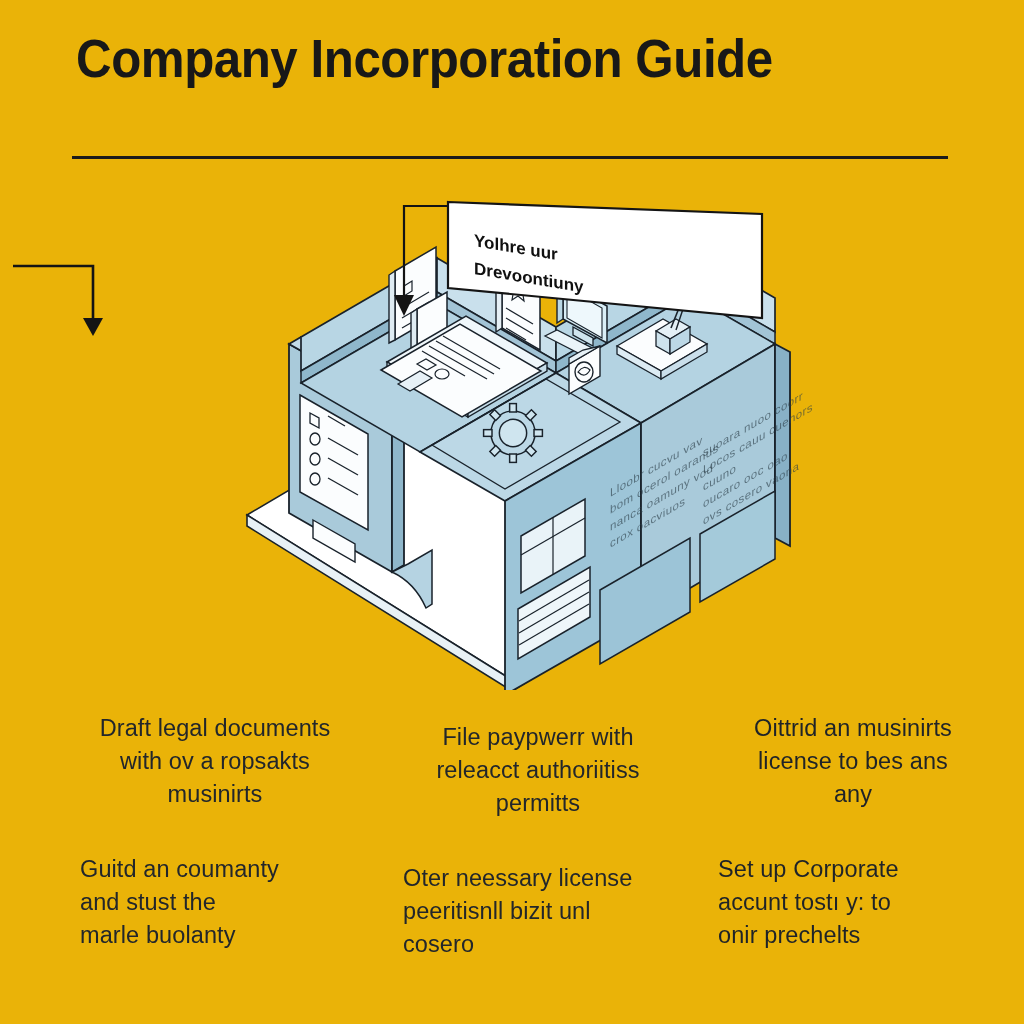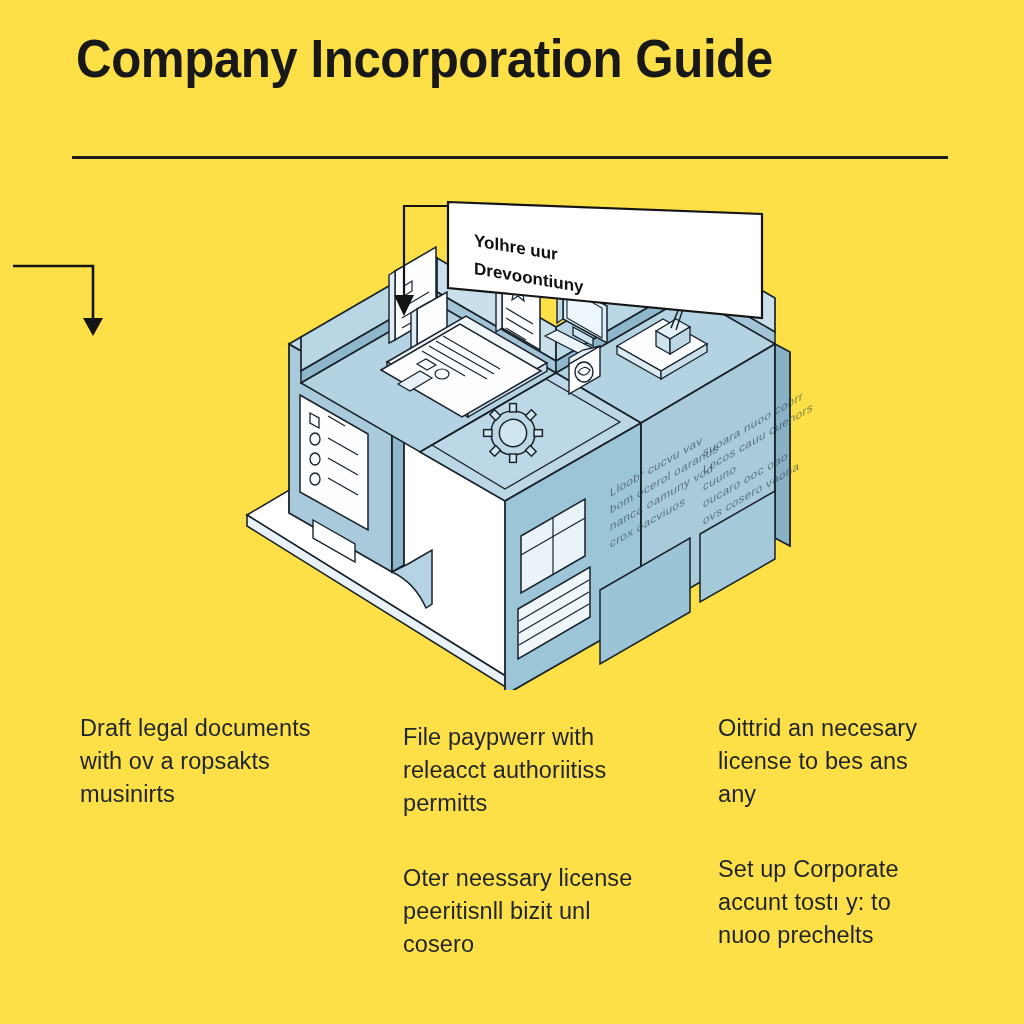--- a/index.html
+++ b/index.html
@@ -11,21 +11,21 @@
     width: 1024px;
     height: 1024px;
     overflow: hidden;
     font-family: "Liberation Sans", sans-serif;
     position: relative;
   }
   #page {
     position: relative;
     width: 1024px;
     height: 1024px;
-    background: #fde047;
+    background: #eab308;
   }
 
   
   .page-title {
     position: absolute;
     left: 76px;
     top: 28px;
     font-family: "Liberation Sans", sans-serif;
     font-size: 53px;
     font-weight: 700;
@@ -77,21 +77,21 @@
     width: 1024px;
     height: 300px;
   }
   .caption-col {
     position: absolute;
     width: 270px;
   }
   .caption-col.c0 { left: 80px; }
   .caption-col.c1 { left: 403px; margin-top: 9px; }
   .caption-col.c2 { left: 718px; }
-  .caption-col.r0 { top: 22px; }
+  .caption-col.r0 { top: 22px; text-align: center; }
   .caption-col.r1 { top: 163px; }
 
   .caption-text {
     font-family: "Liberation Sans", sans-serif;
     font-size: 23.5px;
     line-height: 33px;
     color: #22262b;
     font-weight: 400;
     letter-spacing: .1px;
     white-space: pre-line;
@@ -314,32 +314,37 @@
 musinirts</div>
     </div>
 
     <div class="caption-col c1 r0">
       <div class="caption-text">File paypwerr with
 releacct authoriitiss
 permitts</div>
     </div>
 
     <div class="caption-col c2 r0">
-      <div class="caption-text">Oittrid an necesary
+      <div class="caption-text">Oittrid an musinirts
 license to bes ans
 any</div>
     </div>
 
+    <div class="caption-col c0 r1">
+      <div class="caption-text">Guitd an coumanty
+and stust the
+marle buolanty</div>
+    </div>
 
     <div class="caption-col c1 r1">
       <div class="caption-text">Oter neessary license
 peeritisnll bizit unl
 cosero</div>
     </div>
 
     <div class="caption-col c2 r1">
       <div class="caption-text">Set up Corporate
 accunt tostı y: to
-nuoo prechelts</div>
+onir prechelts</div>
     </div>
 
   </div>
 </div>
 
 </body></html>

